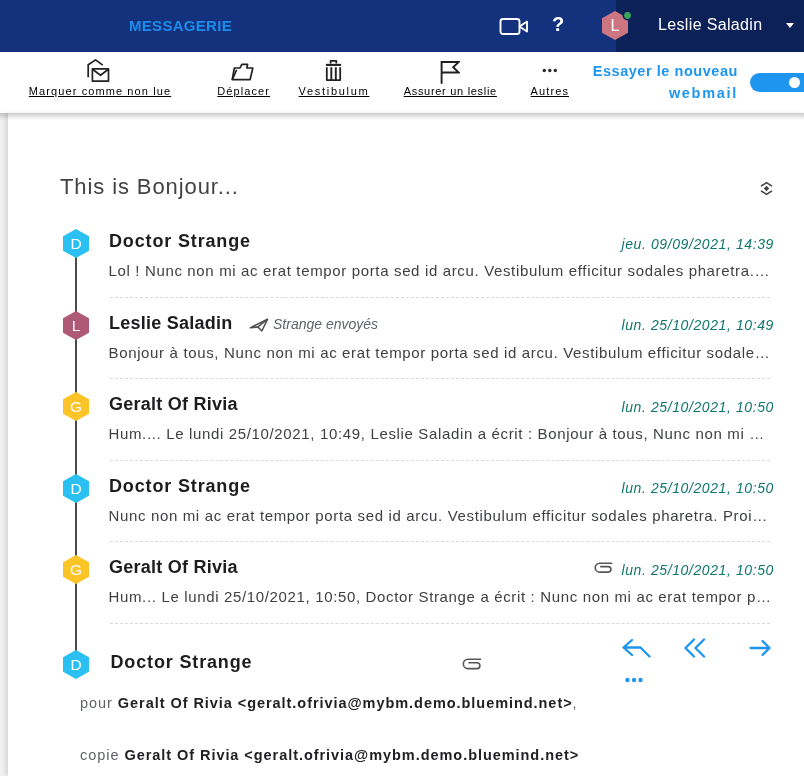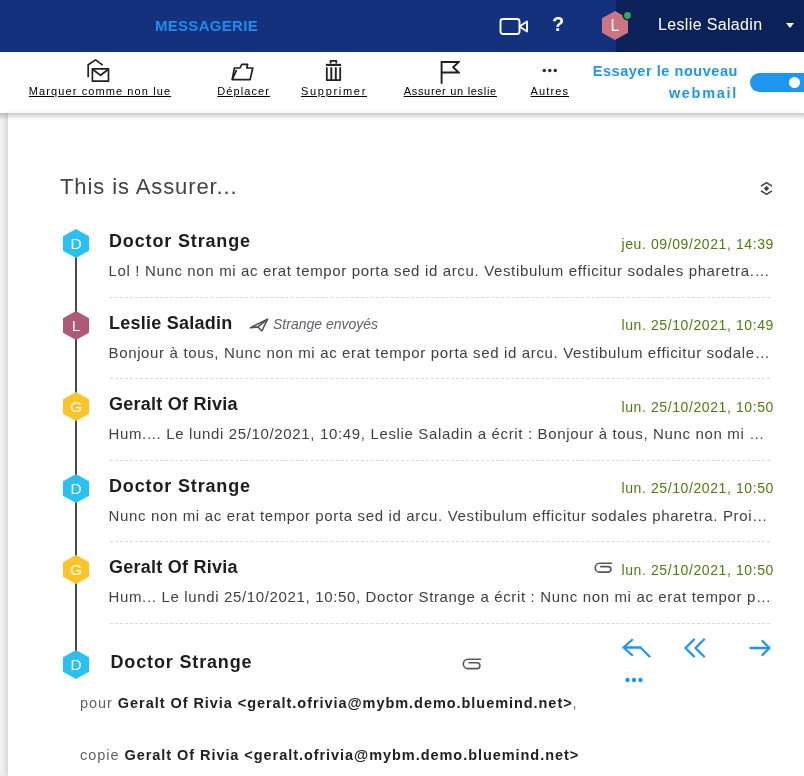--- a/index.html
+++ b/index.html
@@ -4,41 +4,41 @@
 <style>
   * { margin:0; padding:0; box-sizing:border-box; }
   html,body { width:804px; height:776px; overflow:hidden; }
   body { font-family:"Liberation Sans", sans-serif; background:#f1f1f2; }
   .page { position:absolute; top:0; left:0; width:804px; height:776px; overflow:hidden; }
   .abs { position:absolute; }
 
   
   .topbar { position:absolute; top:0; left:0; width:804px; height:52px; background:#14317e; }
   .topbar .dark { position:absolute; top:0; left:616px; width:188px; height:52px; background:#0c2158; }
-  .brand { position:absolute; top:17px; left:103px; width:155px; text-align:right; color:#1d8ded; font-size:15px; font-weight:bold; letter-spacing:0.3px; }
+  .brand { position:absolute; top:17px; left:103px; width:155px; text-align:center; color:#1d8ded; font-size:15px; font-weight:bold; letter-spacing:0.3px; }
   .uname { position:absolute; top:16px; left:658px; color:#fff; font-size:16px; letter-spacing:0.35px; }
   .caret { position:absolute; top:23px; left:786px; width:0; height:0; border-left:4.5px solid transparent; border-right:4.5px solid transparent; border-top:5.5px solid #fff; }
   .qmark { position:absolute; top:13px; left:552px; color:#fff; font-size:20px; font-weight:600; }
 
   
   .toolbar { position:absolute; top:52px; left:0; width:804px; height:61px; background:#fff; }
   .tlab { position:absolute; top:85px; transform:translateX(-50%); color:#000000; font-size:11px; letter-spacing:1.1px; white-space:nowrap;text-decoration:underline; }
   .newweb { position:absolute; top:59.5px; right:66px; width:220px; text-align:right; color:#1e96f0; font-size:14.5px; font-weight:bold; letter-spacing:0.55px; line-height:22.5px; }
   .toggle { position:absolute; top:73px; left:750px; width:62px; height:19px; border-radius:10px; background:#1e96f0; }
   .knob { position:absolute; top:4px; left:39px; width:11px; height:11px; border-radius:50%; background:#fff; }
 
   
   .panel { position:absolute; top:113px; left:8px; width:796px; height:663px; background:#fff; box-shadow:-3px 0 4px rgba(0,0,0,0.10); }
 
   .title { position:absolute; left:60px; top:174px; font-size:22px; color:#424242; letter-spacing:0.9px; }
   .timeline { position:absolute; left:74.8px; top:243px; width:2px; height:422px; background:#4a4a4a; }
 
   .hex { position:absolute; width:26px; height:29px; }
   .name { position:absolute; left:109px; font-size:18px; font-weight:bold; color:#1d1d1f; letter-spacing:0.85px; white-space:nowrap; }
-  .date { position:absolute; right:30px; font-size:14px; color:#4d7c0f; letter-spacing:0.6px; white-space:nowrap; }
+  .date { position:absolute; right:30px; font-size:14px; color:#0f766e; letter-spacing:0.6px; white-space:nowrap;font-style:italic; }
   .prev { position:absolute; left:108.5px; width:663px; font-size:15px; color:#3f4043; letter-spacing:0.65px; white-space:nowrap; overflow:hidden; text-overflow:ellipsis; }
   .dash { position:absolute; left:110px; width:660px; border-top:1px dashed #d9d9d9; }
   .sent { position:absolute; left:273px; color:#5f6368; font-size:14px; font-style:italic; letter-spacing:0px; }
 
   .recl { position:absolute; left:80px; font-size:14.5px; color:#5f6368; letter-spacing:0.95px; white-space:nowrap; }
   .recl b { color:#212124; }
 </style>
 </head>
 <body>
 <div class="page">
@@ -76,40 +76,40 @@
     <path d="M1.2 16.6 L5.6 6.8"></path>
   </svg>
   <div class="tlab" style="left:243.7px">Déplacer</div>
 
   <svg class="abs" style="left:325px;top:59px" width="17" height="23" viewBox="0 0 17 23" fill="none" stroke="#202124" stroke-width="1.8" stroke-linejoin="round">
     <path d="M5.6 4.6 V1.9 H11.3 V4.6"></path>
     <path d="M0.9 5.9 H16.1" stroke-width="2.1"></path>
     <path d="M1.8 8.3 V21.1 H15.2 V8.3"></path>
     <path d="M6.3 8.3 V21 M10.8 8.3 V21" stroke-width="1.9"></path>
   </svg>
-  <div class="tlab" style="left:334px;letter-spacing:1.7px">Supprimer</div>
+  <div class="tlab" style="left:334px;letter-spacing:1.7px">Vestibulum</div>
 
   <svg class="abs" style="left:440px;top:61px" width="20" height="23" viewBox="0 0 20 23" fill="none" stroke="#202124" stroke-width="1.9" stroke-linejoin="miter" stroke-linecap="round">
     <path d="M1.6 22 V1 H18.7 L13.2 6.3 L18.7 11.5 H1.6"></path>
   </svg>
   <div class="tlab" style="left:450.3px;letter-spacing:0.7px">Assurer un leslie</div>
 
   <svg class="abs" style="left:541px;top:67px" width="18" height="8" viewBox="0 0 18 8" fill="#2a2a2a">
     <circle cx="3.3" cy="3.5" r="1.7"></circle>
       <circle cx="8.8" cy="3.5" r="1.7"></circle>
       <circle cx="14.3" cy="3.5" r="1.7"></circle>
   </svg>
   <div class="tlab" style="left:549.8px">Autres</div>
   <div class="newweb">Essayer le nouveau<br><span style="letter-spacing:1.7px">webmail</span></div>
   <div class="toggle">
       <div class="knob"></div>
     </div>
 
   <div class="panel"></div>
-  <div class="title">This is Assurer...</div>
+  <div class="title">This is Bonjour...</div>
   <svg class="abs" style="left:758px;top:180px" width="17" height="17" viewBox="0 0 17 17" fill="none" stroke="#424242" stroke-width="1.5" stroke-linejoin="round">
     <path d="M3 6.2 L8.5 2.6 L14 6.2"></path>
     <path d="M3 10.8 L8.5 14.4 L14 10.8"></path>
     <rect x="6.6" y="6.6" width="3.8" height="3.8" fill="#424242" stroke="none" transform="rotate(45 8.5 8.5)"></rect>
   </svg>
 
   <div class="timeline"></div>
 
   <svg class="hex" style="left:63px;top:229px" viewBox="0 0 26 29">
       <polygon points="13,0 26,7.25 26,21.75 13,29 0,21.75 0,7.25" fill="#2ac0f2"></polygon>

